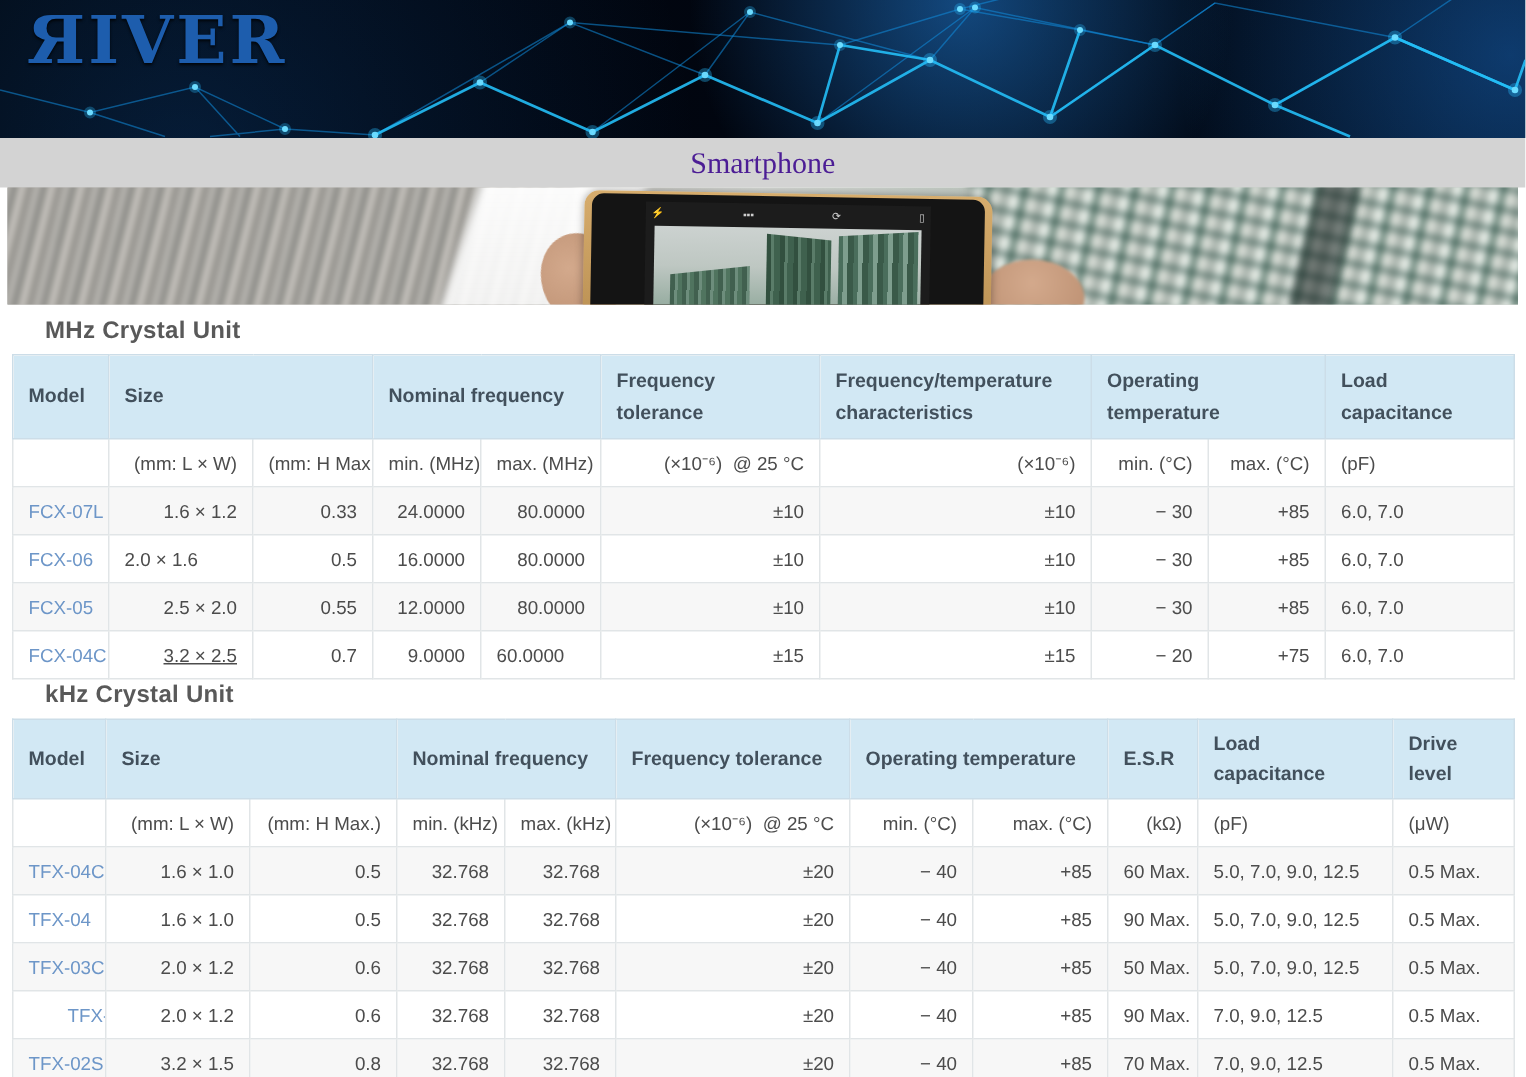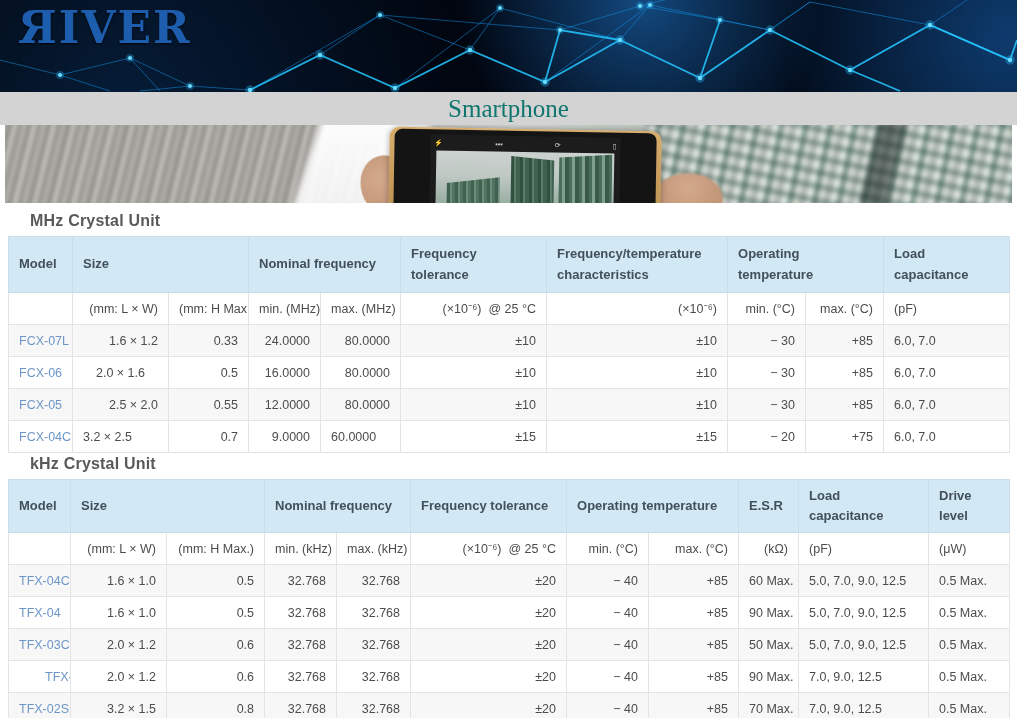--- a/index.html
+++ b/index.html
@@ -23,21 +23,21 @@
     color:#1d5dad; text-shadow:0 1px 2px rgba(0,0,0,.8);
     cursor:pointer;
   }
 
   
   .title-strip{
     width:1017px; height:33px; background:#d3d3d3;
     display:flex; align-items:center; justify-content:center;
   }
   .title-strip span{
-    font-family:"Liberation Serif",serif; font-size:25px; color:#0f766e;
+    font-family:"Liberation Serif",serif; font-size:20px; color:#4c1d95;
     line-height:1;
   }
 
   
   .photo-banner{
     position:relative; margin:0 5px; width:1007px; height:78px; overflow:hidden;
     background:linear-gradient(90deg,#a8a6a2 0%,#c4c2bd 34%,#d3d6d2 50%,#b9c2ba 66%,#a8b2a9 100%);
   }
   .photo-banner .layer{ position:absolute; top:-6px; bottom:-6px; }
   .bg-left{
@@ -244,21 +244,21 @@
           <td style="text-align: right;">24.0000</td>
           <td style="text-align: right;">80.0000</td>
           <td style="text-align: right;">±10</td>
           <td style="text-align: right;">±10</td>
           <td style="text-align: right;">− 30</td>
           <td style="text-align: right;">+85</td>
           <td style="text-align: left;">6.0, 7.0</td>
         </tr>
         <tr>
           <td style="text-align: left;"><a href="#" class="model-link">FCX-06</a></td>
-          <td style="text-align: center;">2.0 × 1.6</td>
+          <td style="text-align: left;">2.0 × 1.6</td>
           <td style="text-align: right;">0.5</td>
           <td style="text-align: right;">16.0000</td>
           <td style="text-align: right;">80.0000</td>
           <td style="text-align: right;">±10</td>
           <td style="text-align: right;">±10</td>
           <td style="text-align: right;">− 30</td>
           <td style="text-align: right;">+85</td>
           <td style="text-align: left;">6.0, 7.0</td>
         </tr>
         <tr>
@@ -268,21 +268,21 @@
           <td style="text-align: right;">12.0000</td>
           <td style="text-align: right;">80.0000</td>
           <td style="text-align: right;">±10</td>
           <td style="text-align: right;">±10</td>
           <td style="text-align: right;">− 30</td>
           <td style="text-align: right;">+85</td>
           <td style="text-align: left;">6.0, 7.0</td>
         </tr>
         <tr>
           <td style="text-align: left;"><a href="#" class="model-link">FCX-04C</a></td>
-          <td style="text-align: left;">3.2 × 2.5</td>
+          <td style="text-align: right; text-decoration: underline;">3.2 × 2.5</td>
           <td style="text-align: right;">0.7</td>
           <td style="text-align: right;">9.0000</td>
           <td style="text-align: left;">60.0000</td>
           <td style="text-align: right;">±15</td>
           <td style="text-align: right;">±15</td>
           <td style="text-align: right;">− 20</td>
           <td style="text-align: right;">+75</td>
           <td style="text-align: left;">6.0, 7.0</td>
         </tr>
       </tbody>

